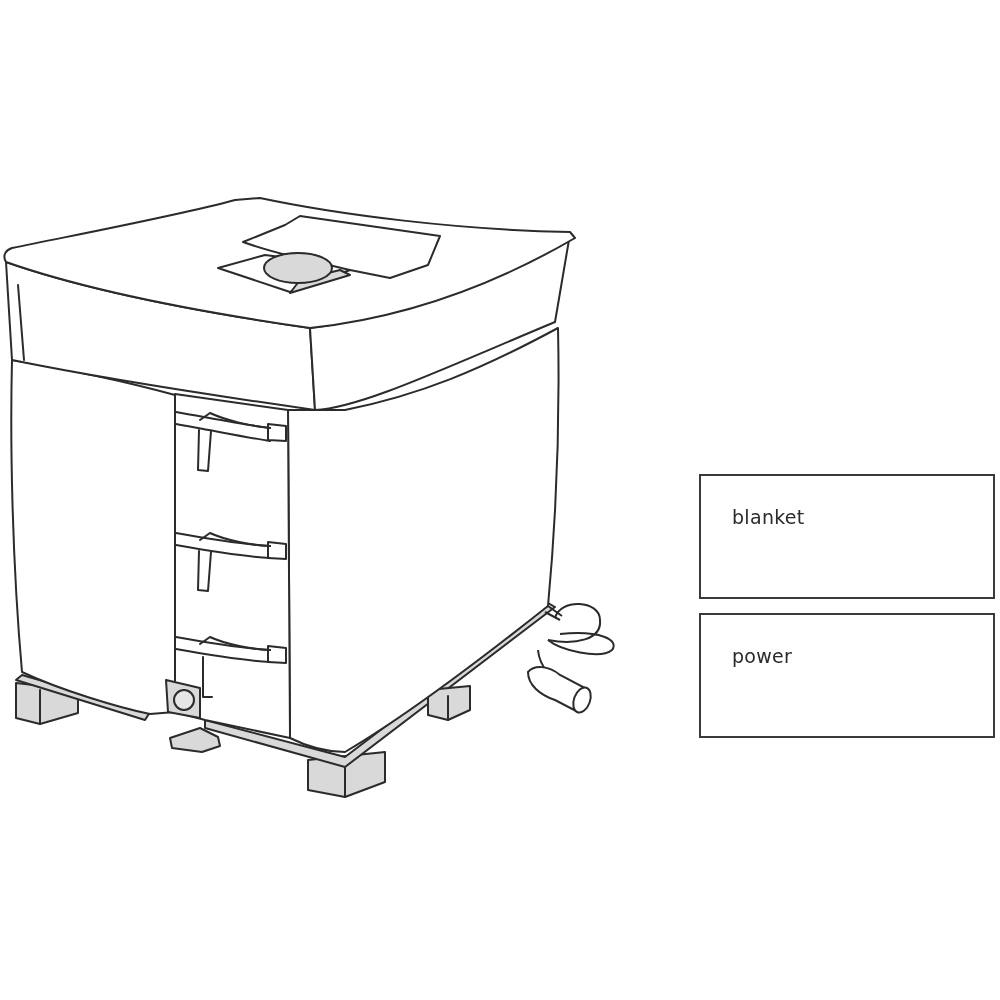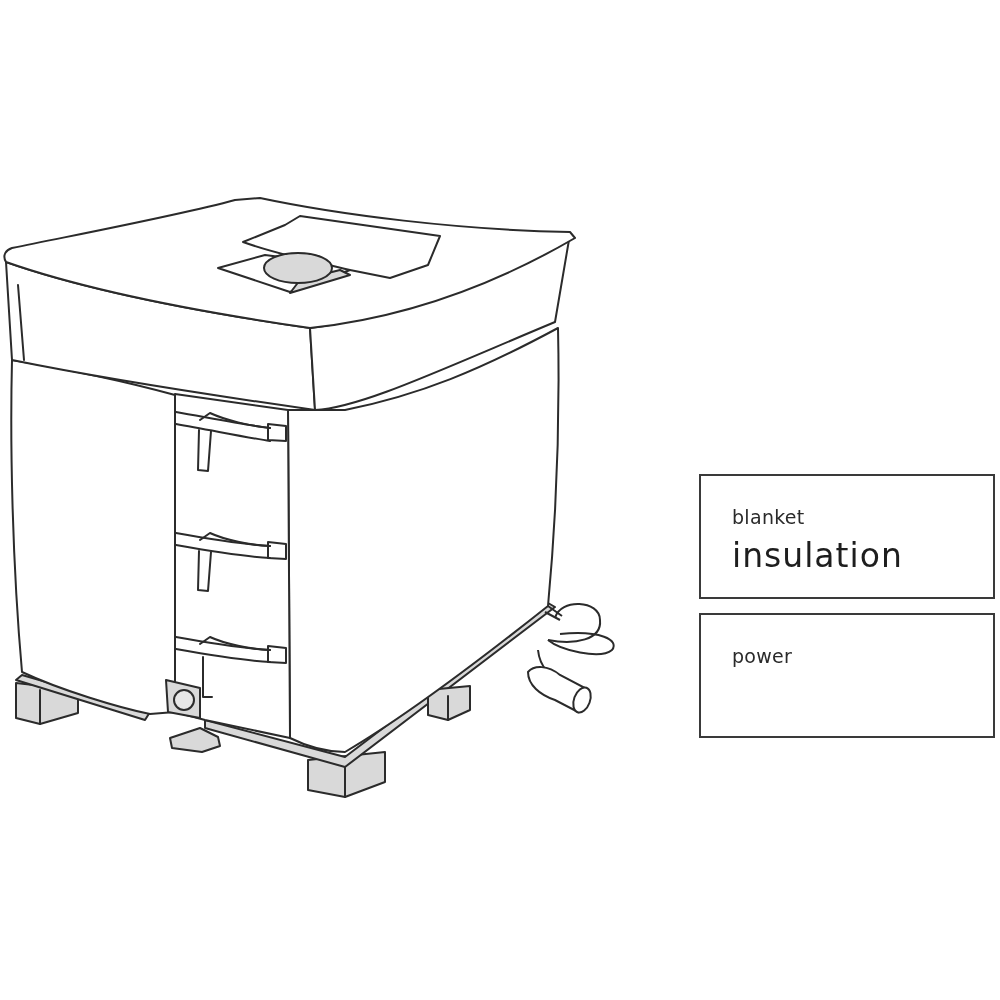--- a/index.html
+++ b/index.html
@@ -87,18 +87,17 @@
     <path d="M555 618 C560 598 600 600 600 620 C602 640 575 645 548 640"></path>
     <path d="M548 640 C560 650 600 660 612 650 C620 640 600 630 560 634"></path>
     <path d="M538 650 C540 670 555 680 568 685"></path>
     <path d="M528 672 C534 665 548 665 560 675 L585 688 L578 712 L555 700 C540 695 528 685 528 672 Z" fill="#ffffff"></path>
     <ellipse cx="582" cy="700" rx="8" ry="13" fill="#ffffff" transform="rotate(20 582 700)"></ellipse>
   </g>
 </svg>
 
 <div class="spec-box box1">
   <span class="spec-label">blanket</span>
-  <span class="spec-value">insulation</span>
 </div>
 
 <div class="spec-box box2">
   <span class="spec-label">power</span>
 </div>
 
 </body></html>

